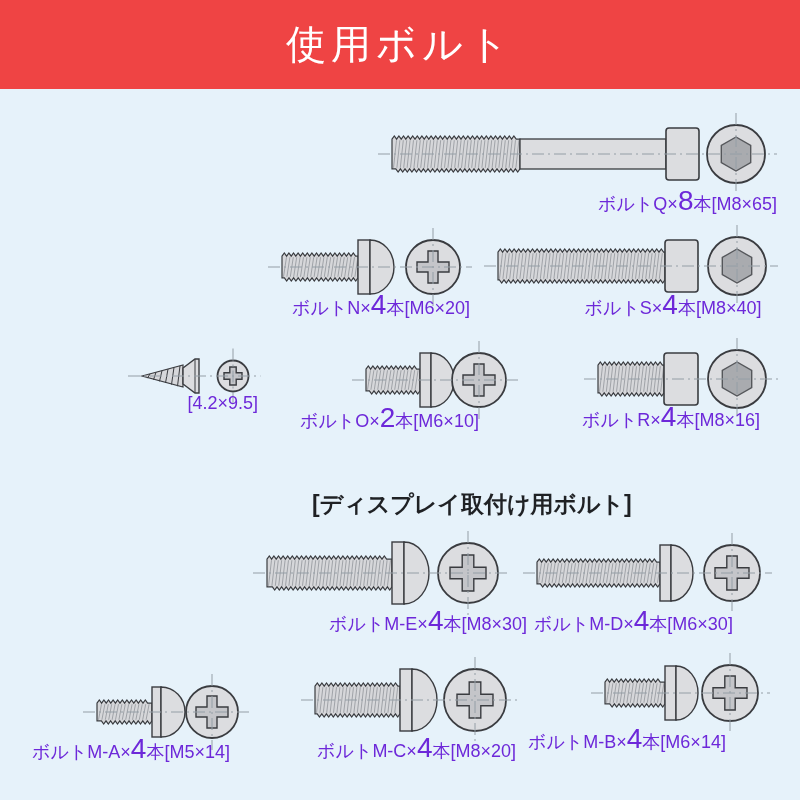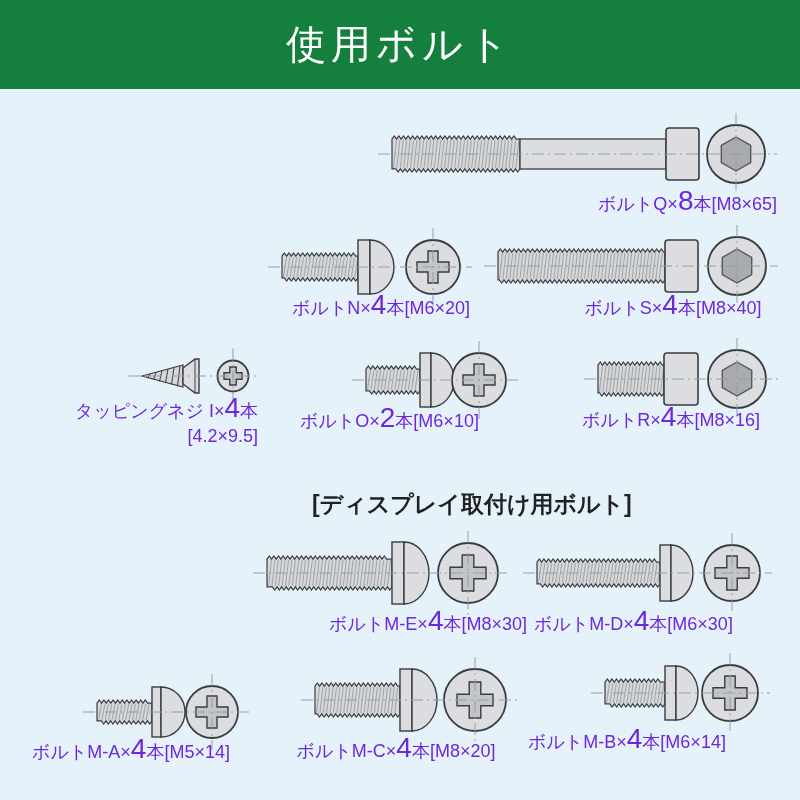--- a/index.html
+++ b/index.html
@@ -3,21 +3,21 @@
 <meta charset="utf-8">
 <style>
   html,body{margin:0;padding:0;}
   body{
     width:800px;height:800px;position:relative;overflow:hidden;
     background:#e6f2fa;
     font-family:"Liberation Sans","DejaVu Sans",sans-serif;
   }
   .banner{
     position:absolute;top:0;left:0;width:800px;height:89px;
-    background:#15803d;display:flex;align-items:center;justify-content:center;
+    background:#ef4444;display:flex;align-items:center;justify-content:center;
   }
   .banner h1{
     margin:0;color:#ffffff;font-size:40px;font-weight:500;letter-spacing:5px;
   }
   #art{position:absolute;top:0;left:0;width:800px;height:800px;}
   .label{
     position:absolute;font-size:18px;color:#6d28d9;line-height:30px;
     white-space:nowrap;
   }
   .label .cnt{font-size:28px;}
@@ -409,31 +409,30 @@
     </g>
   </svg>
 
 <div class="label" style="left:537px;top:186px;width:240px;text-align:right"><span>ボルトQ×</span><span class="cnt">8</span><span>本[M8×65]</span></div>
 
 <div class="label" style="left:261px;top:290px;width:240px;text-align:center"><span>ボルトN×</span><span class="cnt">4</span><span>本[M6×20]</span></div>
 
 <div class="label" style="left:553px;top:290px;width:240px;text-align:center"><span>ボルトS×</span><span class="cnt">4</span><span>本[M8×40]</span></div>
 
 <div class="label" style="left:56px;top:393px;width:202px;text-align:right">
-  <div><span>タッピングネジ I×</span><span class="cnt">4</span><span>本</span></div>
   <div class="line2">[4.2×9.5]</div>
 </div>
 
 <div class="label" style="left:300px;top:403px;width:240px;text-align:left"><span>ボルトO×</span><span class="cnt">2</span><span>本[M6×10]</span></div>
 
 <div class="label" style="left:551px;top:402px;width:240px;text-align:center"><span>ボルトR×</span><span class="cnt">4</span><span>本[M8×16]</span></div>
 
 <div class="section-heading">[ディスプレイ取付け用ボルト]</div>
 
 <div class="label" style="left:287px;top:606px;width:240px;text-align:right"><span>ボルトM-E×</span><span class="cnt">4</span><span>本[M8×30]</span></div>
 
 <div class="label" style="left:534px;top:606px;width:240px;text-align:left"><span>ボルトM-D×</span><span class="cnt">4</span><span>本[M6×30]</span></div>
 
 <div class="label" style="left:11px;top:734px;width:240px;text-align:center"><span>ボルトM-A×</span><span class="cnt">4</span><span>本[M5×14]</span></div>
 
-<div class="label" style="left:276px;top:733px;width:240px;text-align:center"><span>ボルトM-C×</span><span class="cnt">4</span><span>本[M8×20]</span></div>
+<div class="label" style="left:276px;top:733px;width:240px;text-align:right"><span>ボルトM-C×</span><span class="cnt">4</span><span>本[M8×20]</span></div>
 
 <div class="label" style="left:528px;top:724px;width:240px;"><span>ボルトM-B×</span><span class="cnt">4</span><span>本[M6×14]</span></div>
 
 </body></html>

